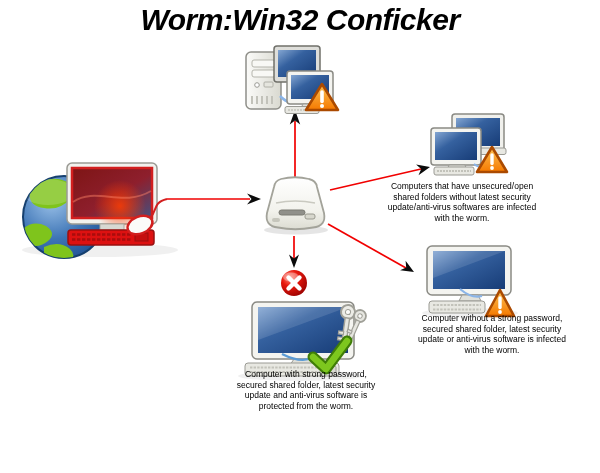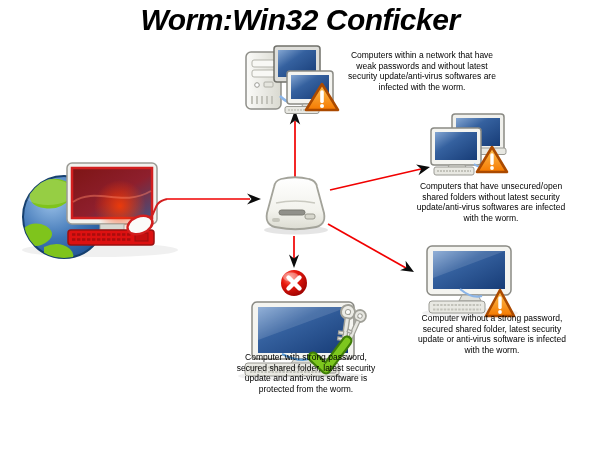--- a/index.html
+++ b/index.html
@@ -4,23 +4,23 @@
 <style>
   html,body{margin:0;padding:0;background:#fff;}
   .canvas{position:relative;width:600px;height:473px;background:#ffffff;overflow:hidden;
           font-family:"Liberation Sans",sans-serif;text-decoration:underline;}
   .title{position:absolute;top:2px;left:0;width:600px;text-align:center;
          font:italic 700 30px/36px "Liberation Sans",sans-serif;letter-spacing:-0.5px;color:#000;}
   .gfx{position:absolute;top:0;left:0;}
   .note{position:absolute;font:400 8.5px/10.6px "Liberation Sans",sans-serif;color:#000;
         text-align:center;white-space:pre-line;}
   .note-network{left:330px;top:50px;width:184px;}
-  .note-shares{left:410px;top:181px;width:162px;}
+  .note-shares{left:381px;top:181px;width:162px;}
   .note-unprotected{left:402px;top:313px;width:180px;}
-  .note-protected{left:225px;top:352px;width:162px;}
+  .note-protected{left:225px;top:369px;width:162px;}
 </style>
 </head>
 <body>
 
 <div class="canvas">
 
   <div class="title">Worm:Win32 Conficker</div>
 
   <svg class="gfx" width="600" height="473" viewBox="0 0 600 473">
     <defs>
@@ -228,24 +228,20 @@
           <rect x="354.5" y="333" width="4.5" height="2.6" fill="#e6e6e0" stroke="#a0a098" stroke-width="1.1"></rect>
         </g>
       </g>
       <g>
         <path d="M313 357 L326 369 L347 341" fill="none" stroke="#3f7d07" stroke-width="11" stroke-linecap="round" stroke-linejoin="round"></path>
         <path d="M313 357 L326 369 L347 341" fill="none" stroke="#7dc71e" stroke-width="6.5" stroke-linecap="round" stroke-linejoin="round"></path>
       </g>
     </g>
   </svg>
 
-  <div class="note note-network">Computers within a network that have
-weak passwords and without latest
-security update/anti-virus softwares are
-infected with the worm.</div>
   <div class="note note-shares">Computers that have unsecured/open
 shared folders without latest security
 update/anti-virus softwares are infected
 with the worm.</div>
   <div class="note note-unprotected">Computer without a strong password,
 secured shared folder, latest security
 update or anti-virus software is infected
 with the worm.</div>
   <div class="note note-protected">Computer with strong password,
 secured shared folder, latest security

